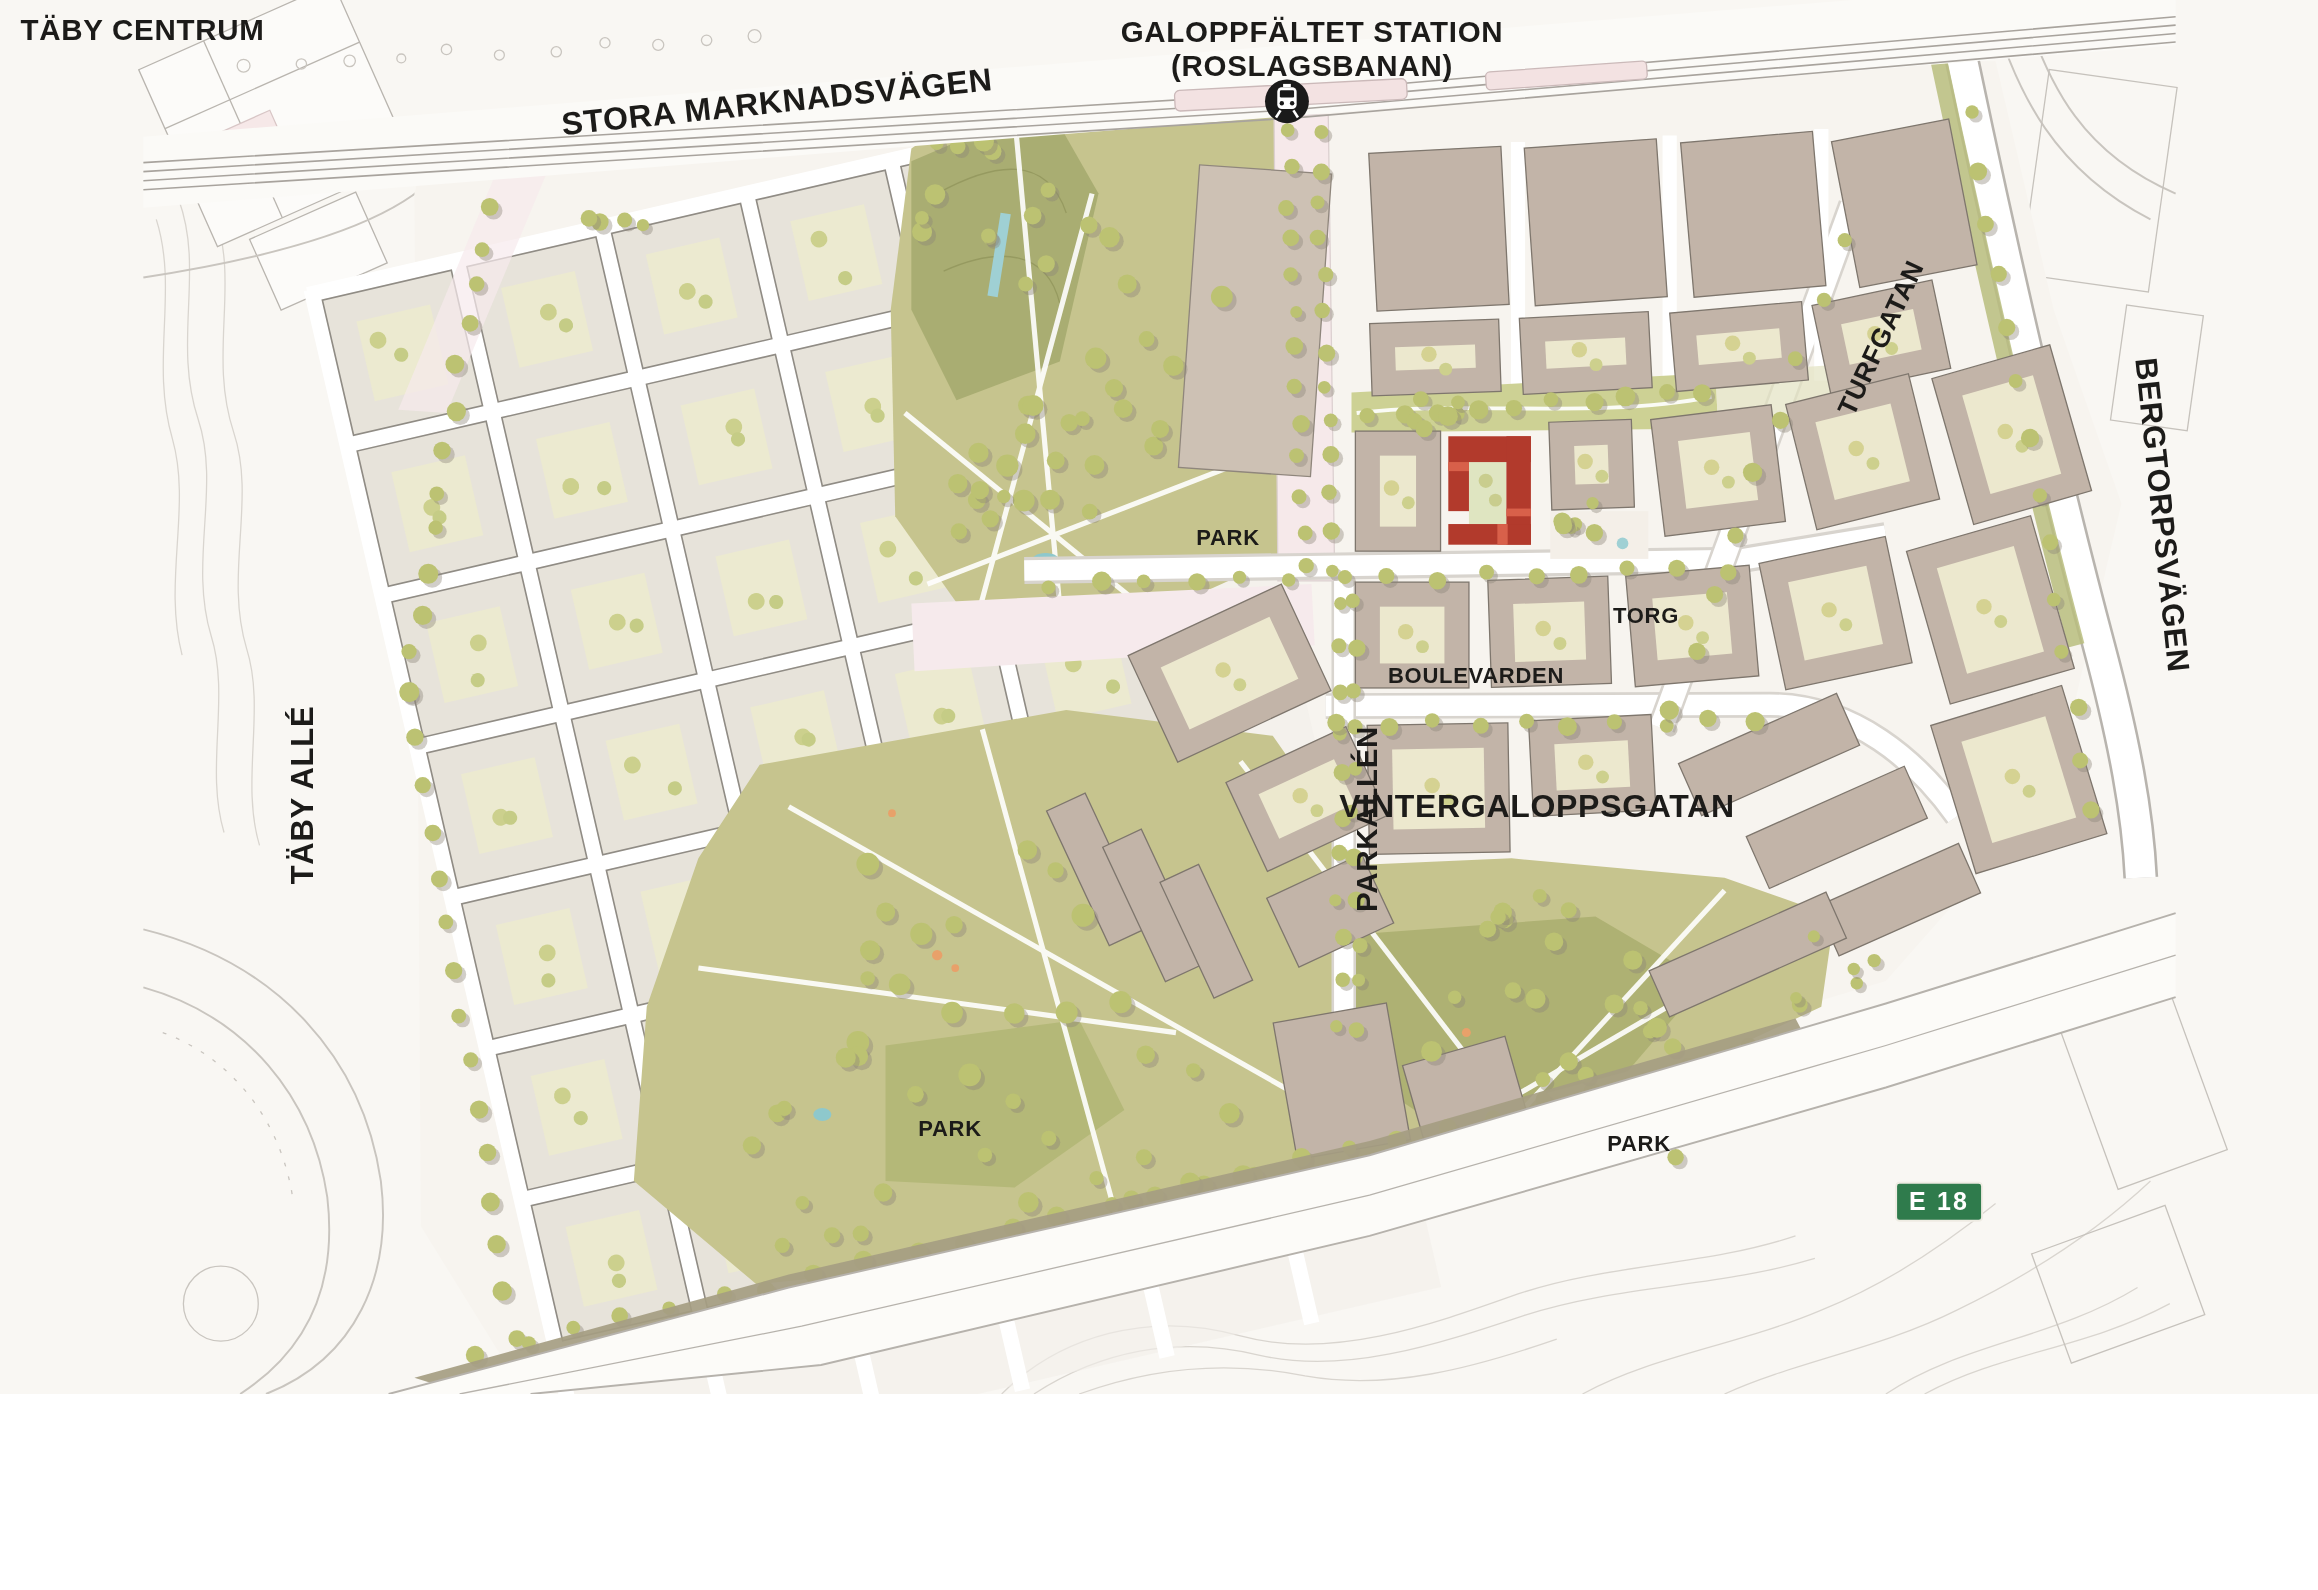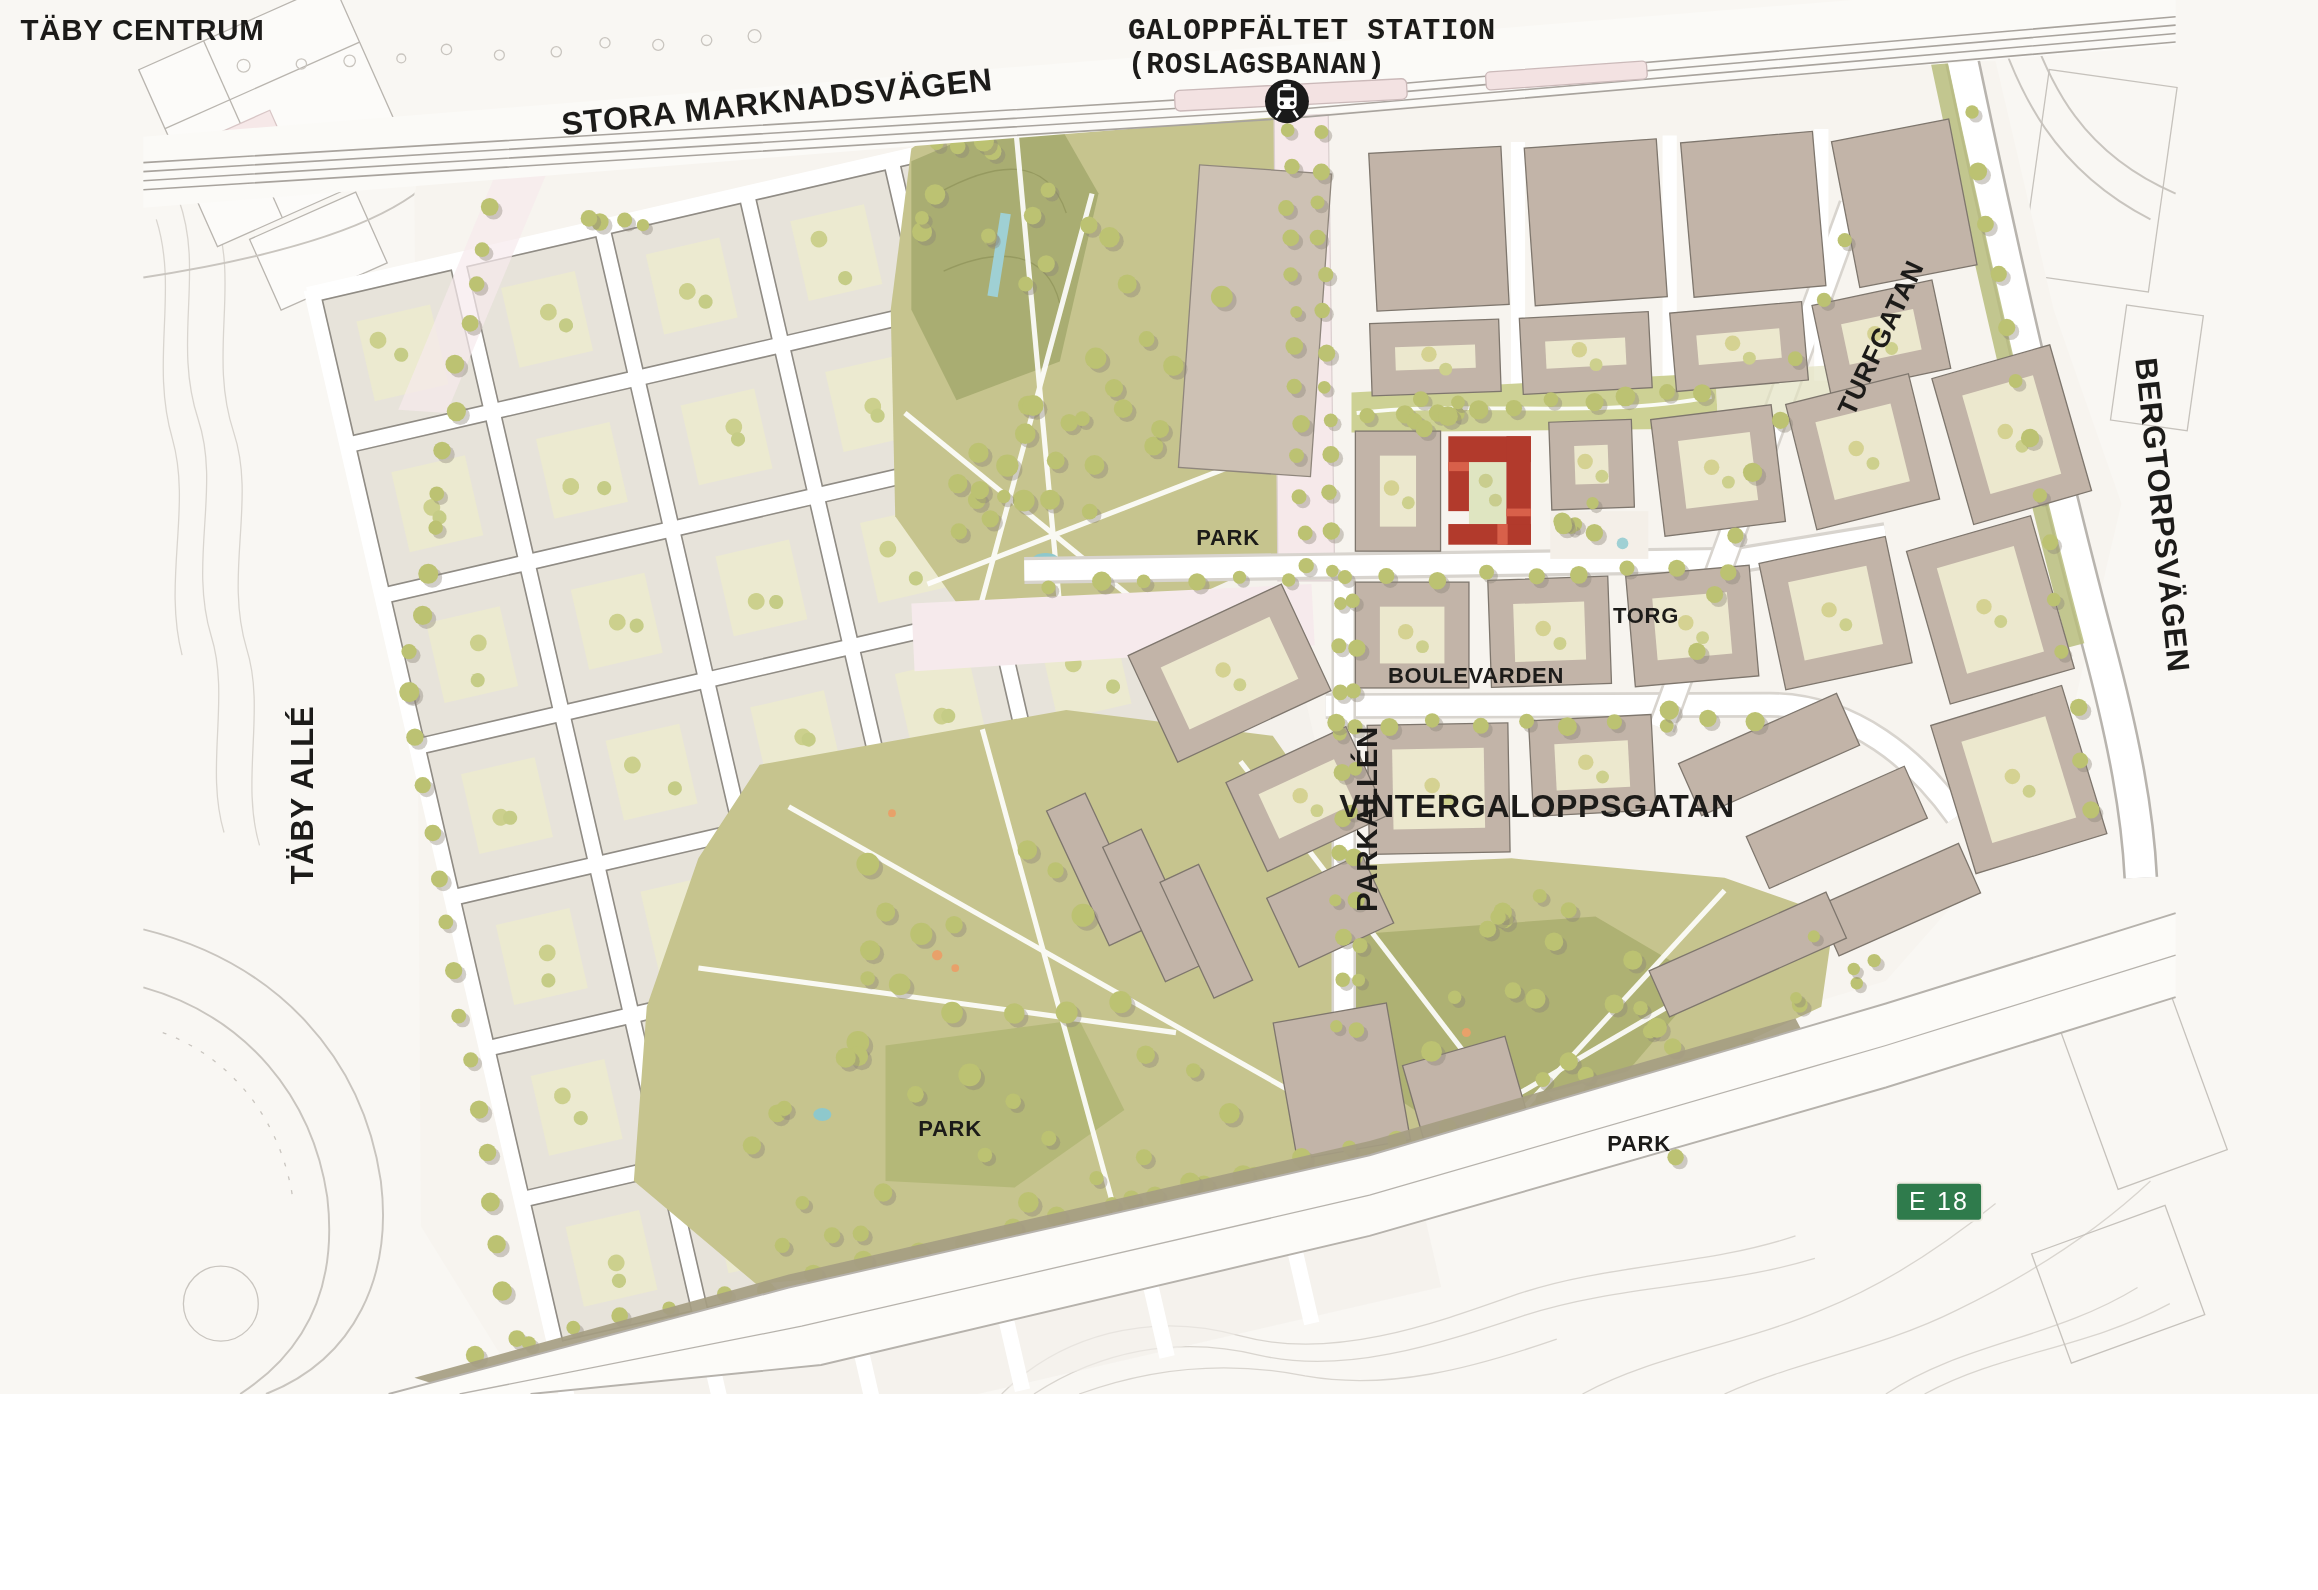--- a/index.html
+++ b/index.html
@@ -8,24 +8,24 @@
   #map{position:absolute;left:0;top:0;width:100%;height:100%;}
   .lbl{position:absolute;font-weight:bold;color:#1c1b19;white-space:nowrap;
        transform:translate(-50%,-50%);letter-spacing:0.7px;line-height:1.15;}
   .rot-m90{transform:translate(-50%,-50%) rotate(-90deg);}
   .rot-m65{transform:translate(-50%,-50%) rotate(-65deg);}
   .rot-84{transform:translate(-50%,-50%) rotate(84deg);}
   .rot-m6{transform:translate(-50%,-50%) rotate(-6deg);}
   .tl{transform:none;}
   .fs36{font-size:26.5px;} .fs40{font-size:29.5px;} .fs42{font-size:31px;}
   .fs44{font-size:32px;} .fs46{font-size:22px;}
-  .station-lbl{font-family:Liberation Mono, monospace;}
+  .station-lbl{text-align:center;}
   #e18-sign{position:absolute;left:1939px;top:1202px;transform:translate(-50%,-50%);
             background:#2F7B4C;border:2.9px solid #efece3;border-radius:4.4px;
-            color:#fff;font-weight:normal;font-size:25px;letter-spacing:2.2px;
+            color:#fff;font-weight:bold;font-size:25px;letter-spacing:2.2px;
             padding:2.9px 11.8px 4.4px 11.8px;}
 </style>
 </head>
 <body>
 
 <div id="stage">
 <svg id="map" viewBox="0 0 3149 2160" xmlns="http://www.w3.org/2000/svg">
 
   <g id="context" fill="none" stroke="#d9d5cf" stroke-width="2">
 

